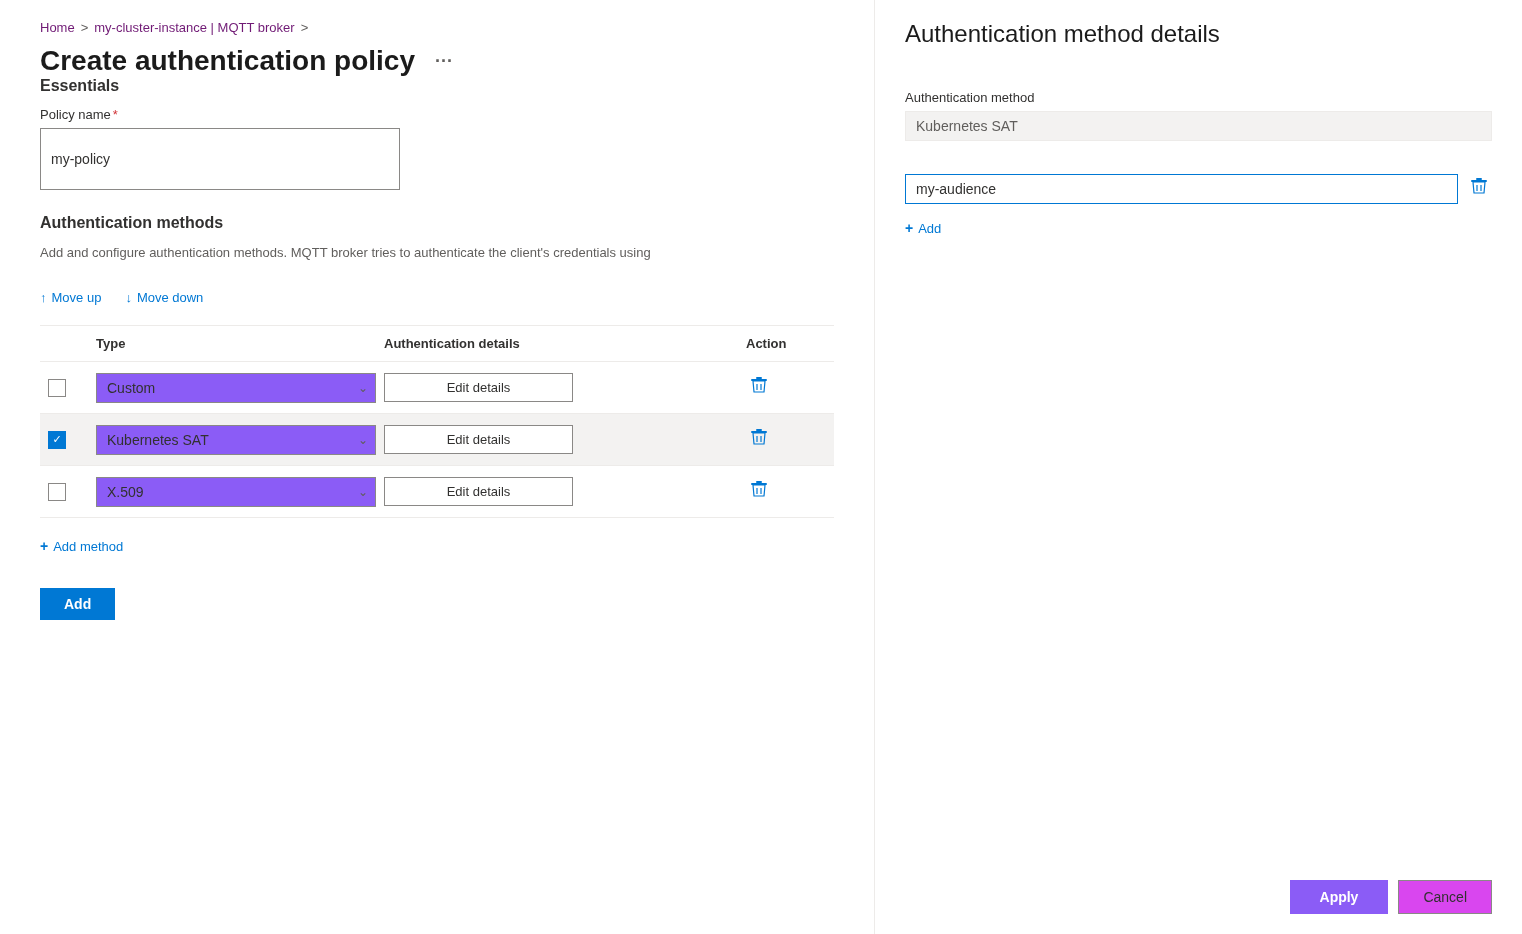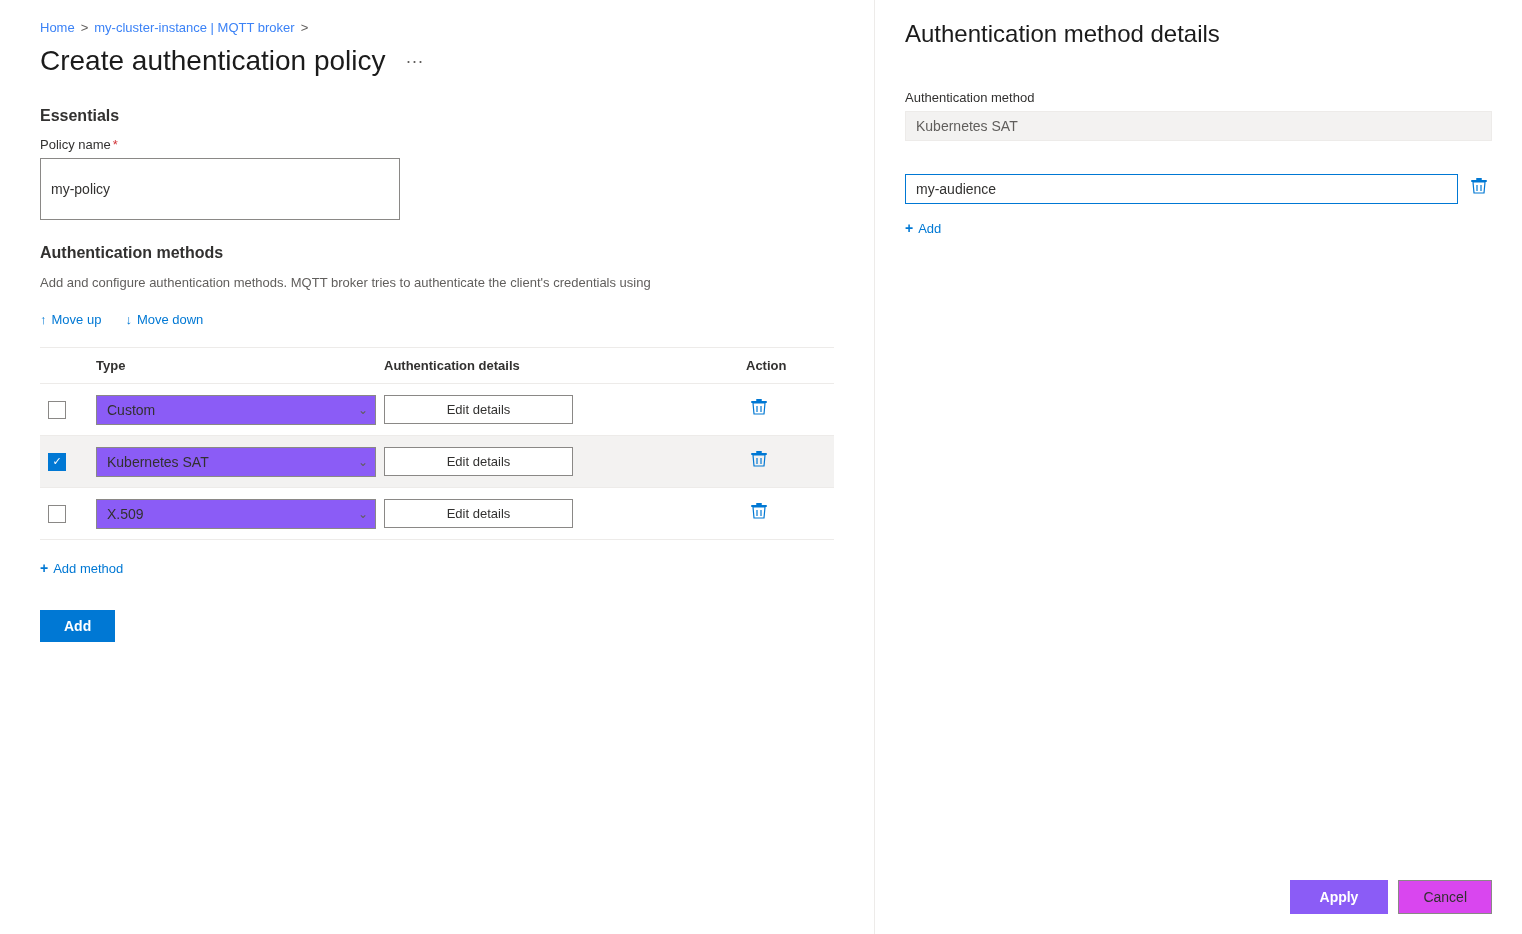--- a/index.html
+++ b/index.html
@@ -4,31 +4,31 @@
   <style>
     * { box-sizing: border-box; margin: 0; padding: 0; }
     body { font-family: 'Segoe UI', Arial, sans-serif; font-size: 14px; color: #323130; background: #fff; display: flex; height: 934px; overflow: hidden; }
 
     .left-panel { flex: 0 0 875px; padding: 20px 40px; border-right: 1px solid #edebe9; overflow-y: auto; }
     .right-panel { flex: 1; padding: 20px 30px; display: flex; flex-direction: column; gap: 12px; }
 
     .breadcrumb { display: flex; align-items: center; gap: 6px; font-size: 13px; color: #0078d4; margin-bottom: 10px; }
     .breadcrumb span { color: #605e5c; }
 
-    .page-title { font-size: 28px; font-weight: 400; color: #1b1b1b; display: flex; align-items: center; gap: 20px; margin-bottom: 30px; }
+    .page-title { font-size: 28px; font-weight: 700; color: #1b1b1b; display: flex; align-items: center; gap: 20px; }
     .page-title-ellipsis { font-size: 18px; color: #605e5c; }
 
     .section-title { font-size: 16px; font-weight: 600; margin-bottom: 12px; color: #323130; }
 
     .label { font-size: 13px; margin-bottom: 6px; color: #323130; }
     .required { color: #d13438; margin-left: 2px; }
 
     .text-input { width: 360px; border: 1px solid #8a8886; padding: 22px 10px; font-size: 14px; outline: none; color: #323130; }
 
-    .auth-methods-desc { font-size: 13px; color: #605e5c; margin-bottom: 16px; line-height: 1.4; }
+    .auth-methods-desc { font-size: 13px; color: #605e5c; margin-bottom: 24px; line-height: 1.4; }
 
     .move-controls { display: flex; gap: 24px; margin-bottom: 16px; }
     .move-btn { background: none; border: none; color: #0078d4; font-size: 13px; cursor: pointer; display: flex; align-items: center; gap: 5px; padding: 4px 0; }
 
     .table-container { border-top: 1px solid #edebe9; }
     .table-header { display: grid; grid-template-columns: 40px 280px 1fr 80px; gap: 8px; padding: 10px 8px; font-weight: 600; font-size: 13px; border-bottom: 1px solid #edebe9; }
 
     .table-row { display: grid; grid-template-columns: 40px 280px 1fr 80px; gap: 8px; padding: 10px 8px; align-items: center; border-bottom: 1px solid #edebe9; }
     .table-row.selected { background: #f3f2f1; }
 
@@ -61,21 +61,21 @@
     .audience-input { border: 1px solid #0078d4; padding: 6px 10px; font-size: 14px; color: #323130; flex: 1; outline: none; }
 
     .add-audience-btn { background: none; border: none; color: #0078d4; font-size: 13px; cursor: pointer; display: flex; align-items: center; gap: 5px; margin-top: 12px; padding: 4px 0; }
 
     .right-panel-actions { margin-top: auto; display: flex; gap: 10px; justify-content: flex-end; }
     .apply-btn { background: #8b5cf6; color: #fff; border: none; padding: 8px 30px; font-size: 14px; cursor: pointer; font-weight: 600; }
     .cancel-btn { background: #d946ef; color: #323130; border: 1px solid #8a8886; padding: 8px 24px; font-size: 14px; cursor: pointer; }
 
     .essentials-section { margin-bottom: 24px; }
 
-    .breadcrumb-link { color: #3b82f6; cursor: pointer; text-decoration: none; }
+    .breadcrumb-link { color: #701a75; cursor: pointer; text-decoration: none; }
     .breadcrumb-sep { color: #605e5c; }
 
     .plus-icon { font-size: 14px; font-weight: 600; }
     .arrow-up::before { content: '↑'; }
     .arrow-down::before { content: '↓'; }
   </style>
 </head>
 <body>
 
 <div class="left-panel">

